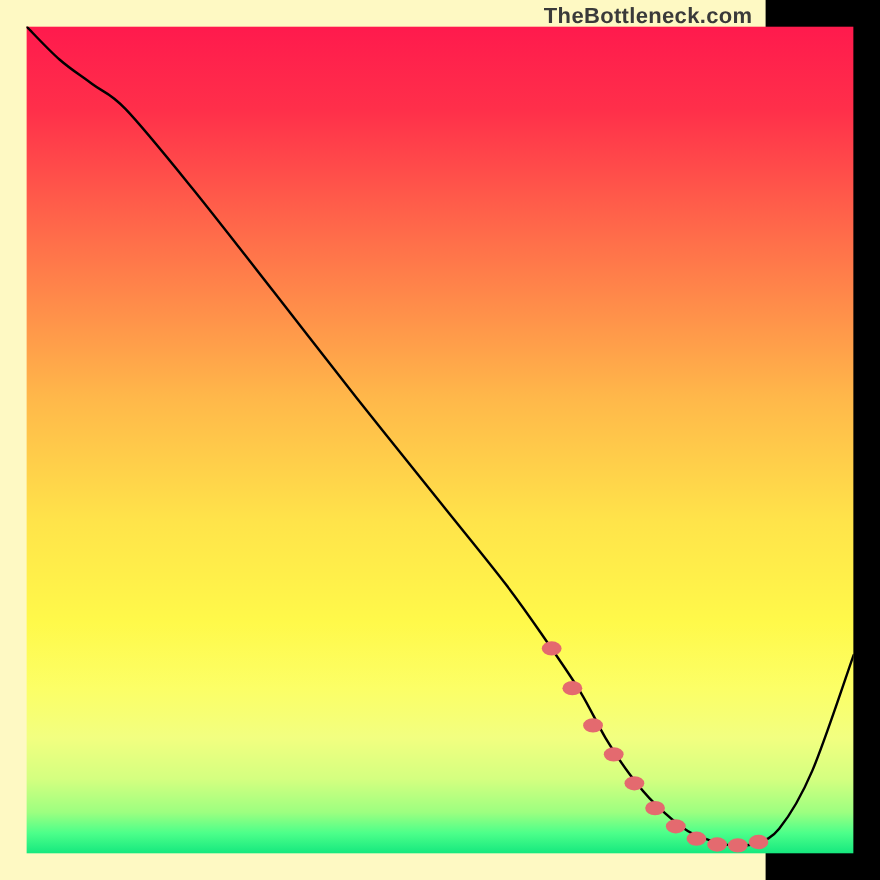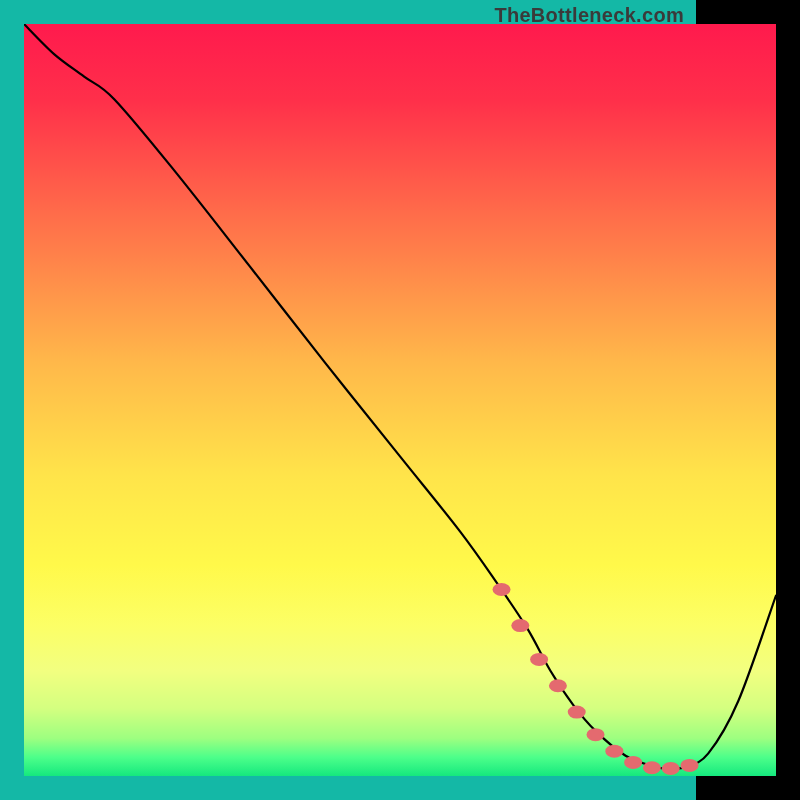--- a/index.html
+++ b/index.html
@@ -8,21 +8,21 @@
     width: 800px;
     height: 800px;
     background: #000;
     font-family: Arial, Helvetica, sans-serif;
     overflow: hidden;
   }
   .frame {
     position: relative;
     width: 696px;
     height: 800px;
-    background: #14b8a6;
+    background: #fef9c3;
   }
   .plot {
     position: absolute;
     left: 24px;
     top: 24px;
     width: 752px;
     height: 752px;
   }
   .watermark {
     position: absolute;

